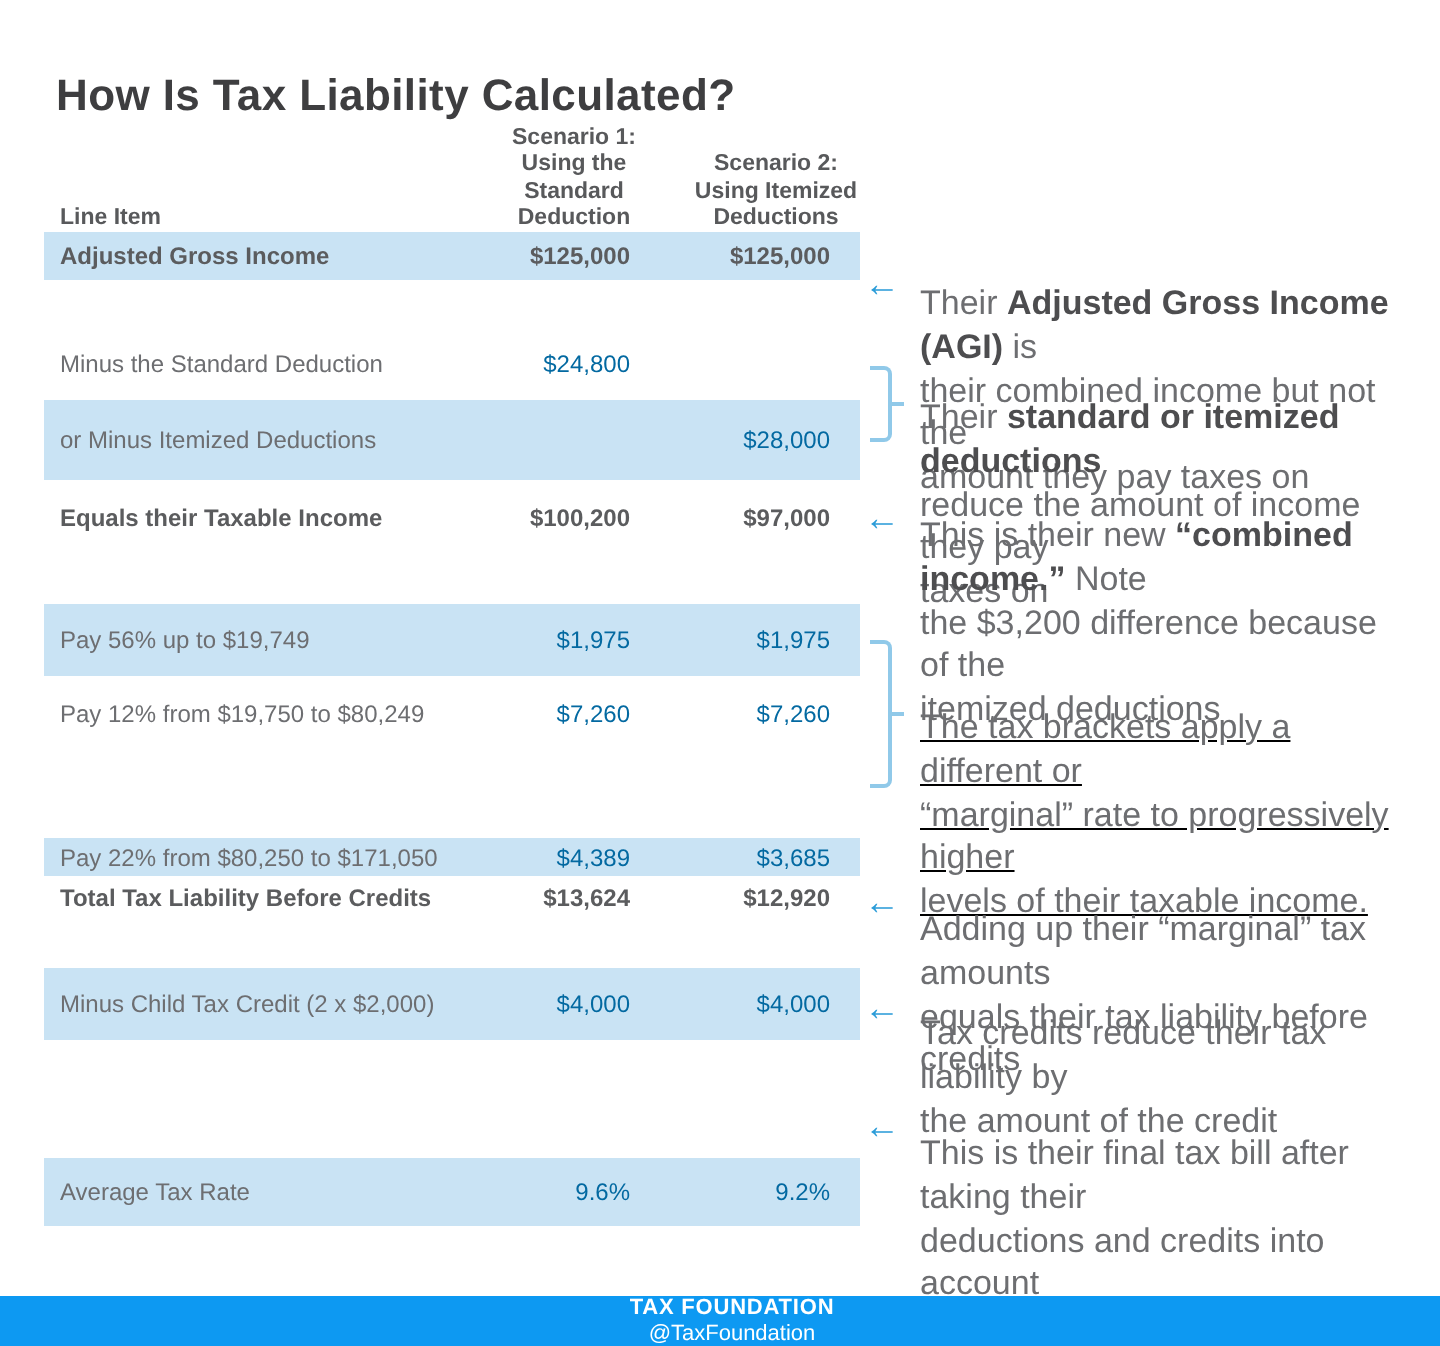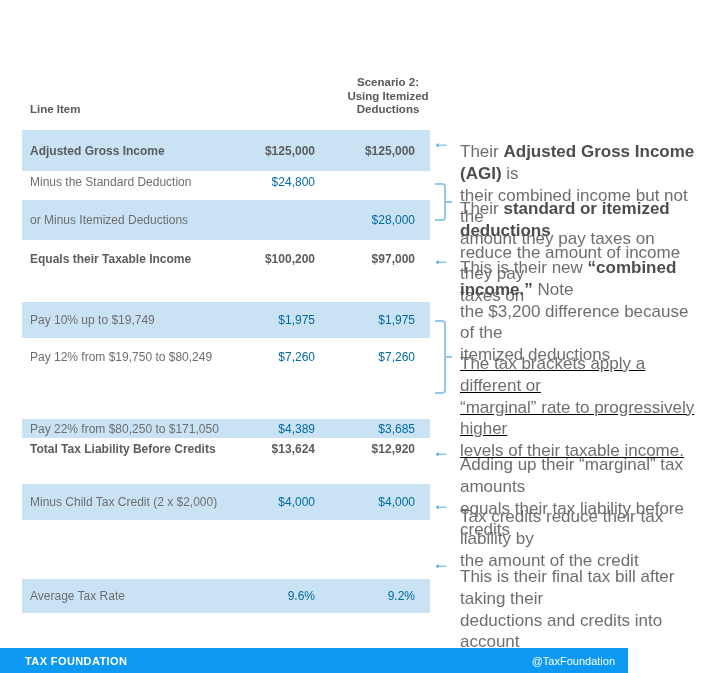--- a/index.html
+++ b/index.html
@@ -34,50 +34,55 @@
   .note .txt b { color:#4d4d4f; }
   .arrow { position:absolute; left:0; color:var(--accent-blue, #2b9cd8);
            font-size:18px; font-weight:700; line-height:1; }
   .bracket { position:absolute; left:3px; width:11px;
              border:2px solid var(--bracket-blue, #90c9e9); border-left:none;
              border-radius:0 4px 4px 0; box-sizing:border-box; }
   .bracket::after { content:""; position:absolute; right:-8px; top:50%;
                     margin-top:-1px; width:7px; height:2px;
                     background:var(--bracket-blue, #90c9e9); }
   
-  .footer { position:absolute; left:0; top:648px; width:628px; height:25px;
+  .footer { position:absolute; left:0; top:648px; width:720px; height:25px;
             background:var(--footer-blue, #0d99f2); display:flex;
             align-items:center; justify-content:space-between;
-            padding:0 13px 0 25px; box-sizing:border-box; }
+            padding:0 13px 0 25px; box-sizing:border-box;flex-direction:column; }
   .footer .brand { font-size:11px; font-weight:700; letter-spacing:.4px; color:#fff; }
   .footer .handle { font-size:11px; color:#fff; }
   
-  .r0 { top:130px; height:41px;text-align:center; } .r1 { top:163px; height:37px; }
+  .r0 { top:116px; height:24px;text-align:center; } .r1 { top:163px; height:37px; }
   .r2 { top:200px; height:40px; } .r3 { top:240px; height:37px; }
   .r4 { top:302px; height:36px; } .r5 { top:338px; height:37px;text-align:right; }
   .r6 { top:375px; height:19px;margin-top:44px; } .r7 { top:430px; height:38px; }
   .r8 { top:484px; height:36px; } .r9 { top:541px; height:38px; }
   .r10{ top:579px; height:34px; }
   
   .n0 { top:124px; } .n0 .arrow { top:9px; }
   .n1 { top:181px; } .n1 .bracket { top:2px; height:38px; }
   .n2 { top:240px; } .n2 .arrow { top:10px; }
   .n3 { top:336px;text-decoration:underline; } .n3 .bracket { top:-16px; height:74px; }
   .n4 { top:437px; } .n4 .arrow { top:5px; }
   .n5 { top:489px; } .n5 .arrow { top:6px; }
   .n6 { top:549px; } .n6 .arrow { top:5px; }
 </style>
 </head>
 <body>
 
 <div class="canvas">
 
+  <h1 class="title">How Is Tax Liability Calculated?</h1>
 
   <div class="headers">
     <div class="hdr hdr-lineitem">Line Item</div>
+    <div class="hdr hdr-s1">Scenario 1:
+Using the
+Standard
+Deduction</div>
     <div class="hdr hdr-s2">Scenario 2:
 Using Itemized
 Deductions</div>
   </div>
 
   <div class="row r0 shaded bold">
     <span class="lbl">Adjusted Gross Income</span>
     <span class="v v1">$125,000</span>
     <span class="v v2">$125,000</span>
   </div>
@@ -90,21 +95,21 @@
     <span class="lbl">or Minus Itemized Deductions</span>
     <span class="v v1"></span>
     <span class="v v2">$28,000</span>
   </div>
   <div class="row r3 bold">
     <span class="lbl">Equals their Taxable Income</span>
     <span class="v v1">$100,200</span>
     <span class="v v2">$97,000</span>
   </div>
   <div class="row r4 shaded">
-    <span class="lbl">Pay 10% up to $19,749</span>
+    <span class="lbl">Pay 56% up to $19,749</span>
     <span class="v v1">$1,975</span>
     <span class="v v2">$1,975</span>
   </div>
   <div class="row r5">
     <span class="lbl">Pay 12% from $19,750 to $80,249</span>
     <span class="v v1">$7,260</span>
     <span class="v v2">$7,260</span>
   </div>
   <div class="row r6 shaded">
     <span class="lbl">Pay 22% from $80,250 to $171,050</span>

